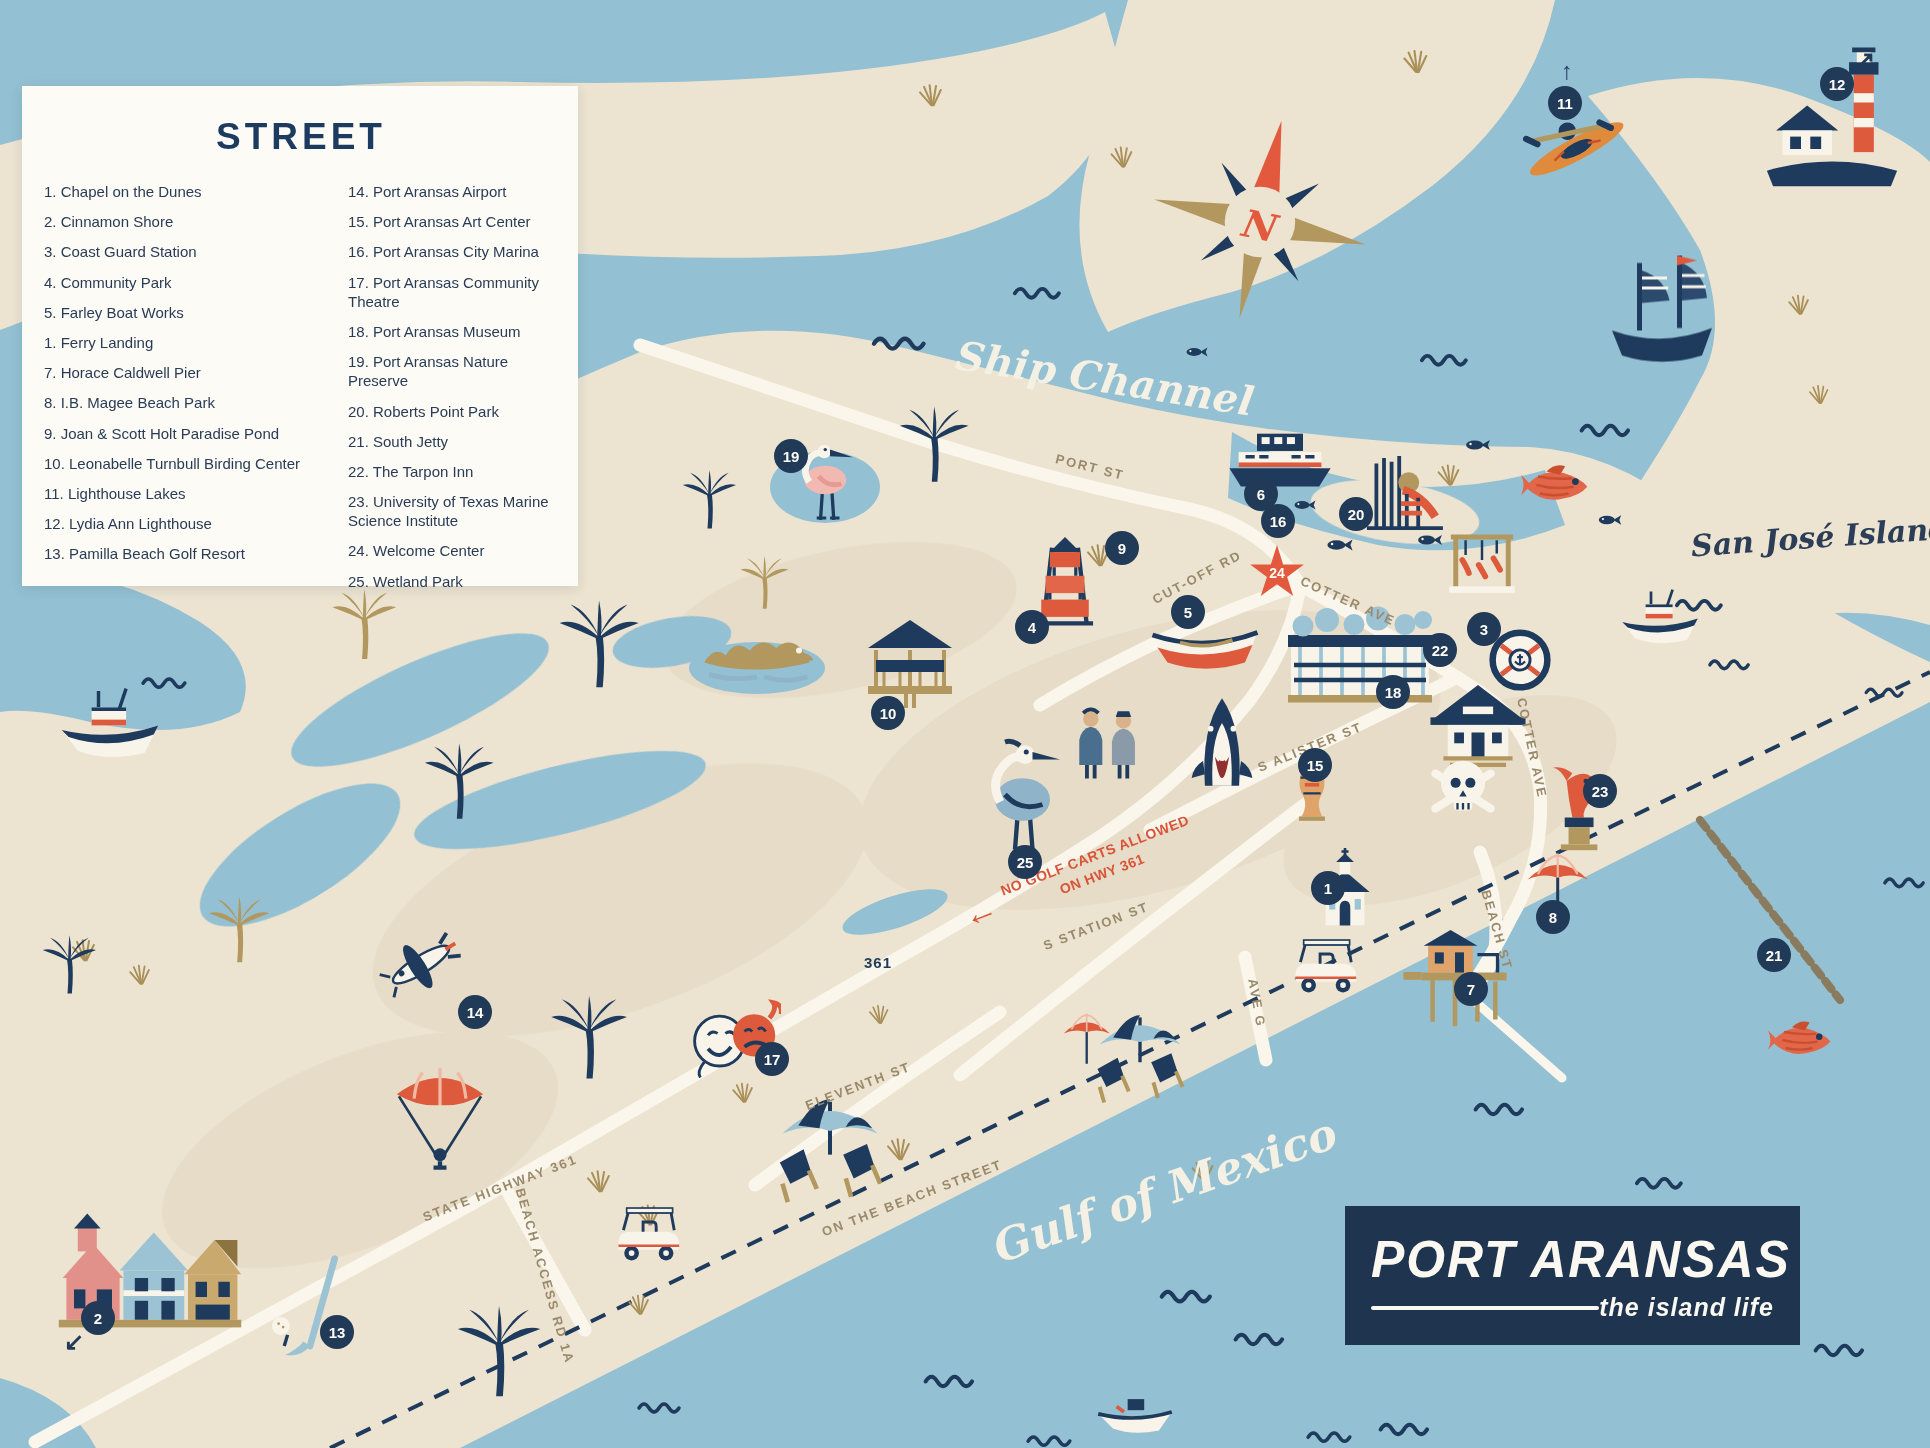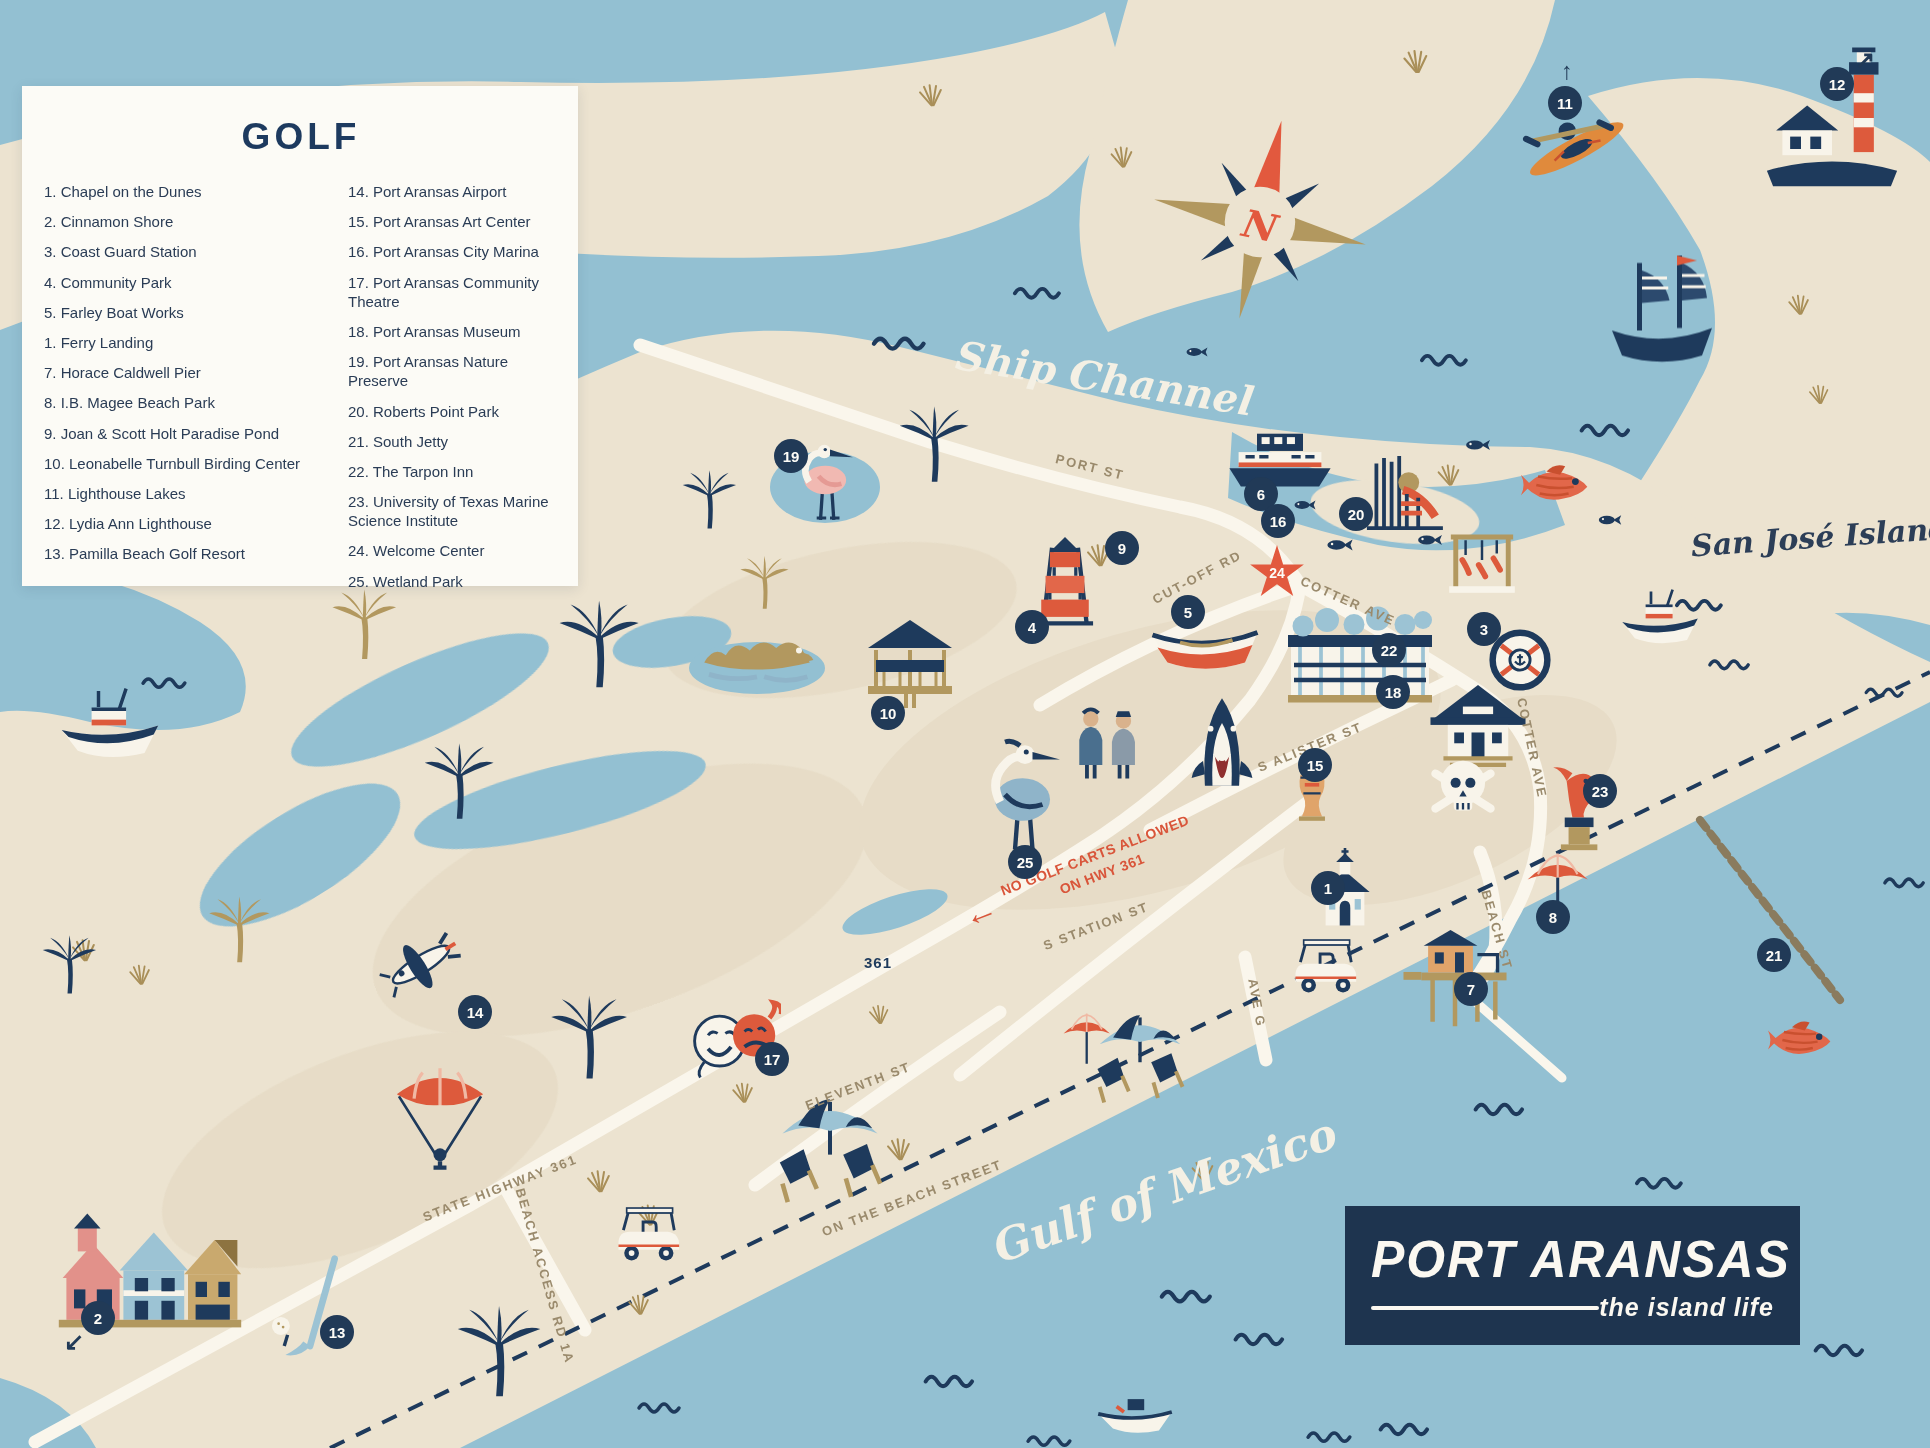--- a/index.html
+++ b/index.html
@@ -549,21 +549,21 @@
         <use href="#sym-statue" x="1534" y="758" width="96" height="96"></use>
         <use href="#sym-skull" x="1417" y="746" width="92" height="92"></use>
         <use href="#sym-vase" x="1276" y="756" width="72" height="72"></use>
         <use href="#sym-cgseal" x="1484" y="624" width="72" height="72"></use>
         <use href="#sym-golfset" x="254" y="1252" width="112" height="112"></use>
         <use href="#sym-people" x="1062" y="694" width="96" height="96"></use>
       </g>
   </svg>
 
   <div class="index-box">
-    <div class="index-title">GOLF</div>
+    <div class="index-title">STREET</div>
     <div class="index-cols">
       <ul class="index-col c1" id="index-col1">
           <li>1. Chapel on the Dunes</li>
           <li>2. Cinnamon Shore</li>
           <li>3. Coast Guard Station</li>
           <li>4. Community Park</li>
           <li>5. Farley Boat Works</li>
           <li>1. Ferry Landing</li>
           <li>7. Horace Caldwell Pier</li>
           <li>8. I.B. Magee Beach Park</li>
@@ -641,18 +641,18 @@
       <div class="marker" style="left: 1837px; top: 84px;">12<span class="marker-arrow" style="left: calc(50% + 28px); top: calc(50% - 24px);">↗</span></div>
       <div class="marker" style="left: 337px; top: 1332px;">13</div>
       <div class="marker" style="left: 475px; top: 1012px;">14</div>
       <div class="marker" style="left: 1315px; top: 765px;">15</div>
       <div class="marker" style="left: 1278px; top: 521px;">16</div>
       <div class="marker" style="left: 772px; top: 1059px;">17</div>
       <div class="marker" style="left: 1393px; top: 692px;">18</div>
       <div class="marker" style="left: 791px; top: 456px;">19</div>
       <div class="marker" style="left: 1356px; top: 514px;">20</div>
       <div class="marker" style="left: 1774px; top: 955px;">21</div>
-      <div class="marker" style="left: 1389px; top: 650px;">22</div>
+      <div class="marker" style="left: 1440px; top: 650px;">22</div>
       <div class="marker" style="left: 1600px; top: 791px;">23</div>
       <div class="marker star" style="left: 1277px; top: 573px;">24</div>
       <div class="marker" style="left: 1025px; top: 862px;">25</div>
     </div>
 </div>
 
 </body></html>

